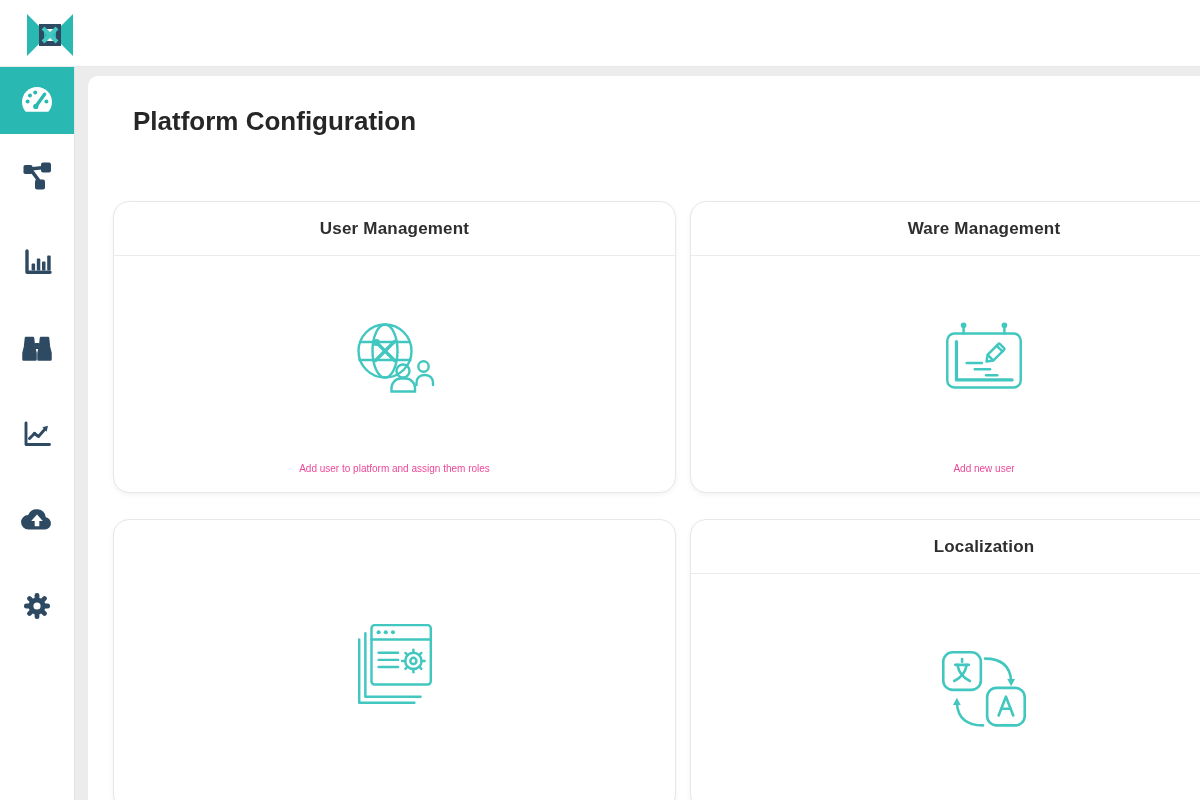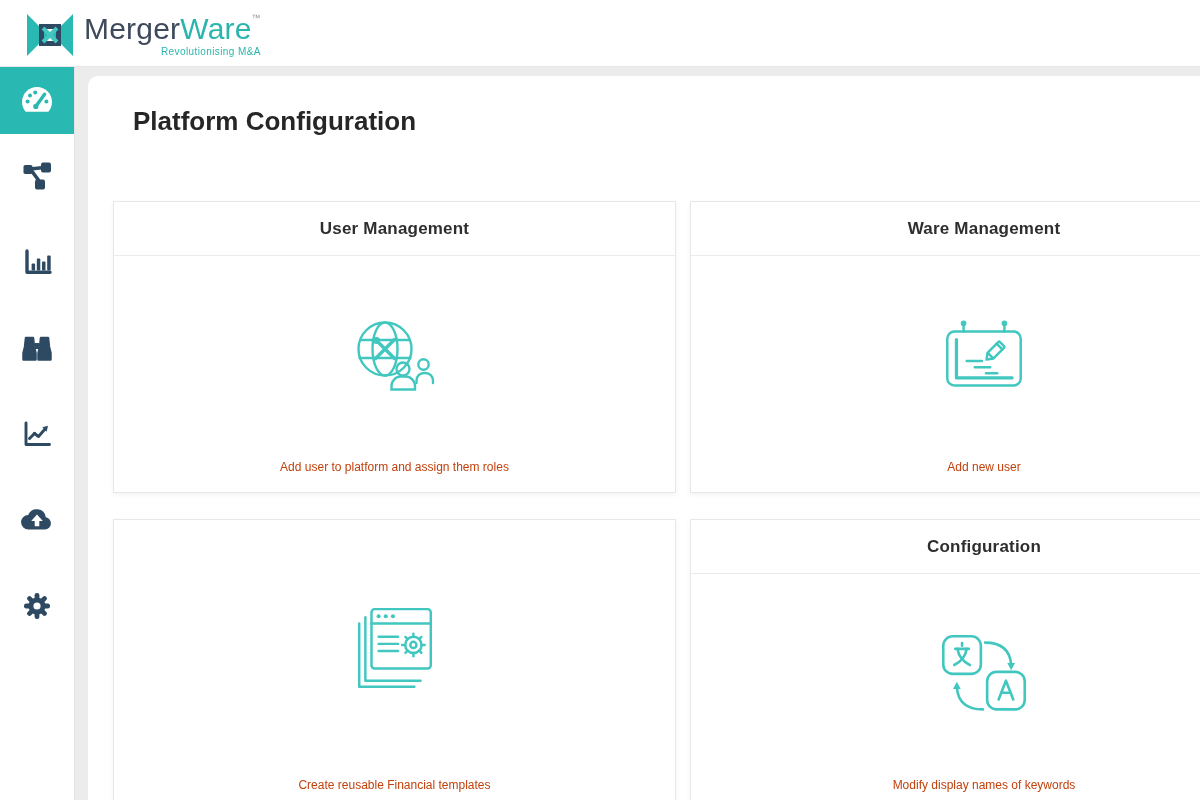--- a/index.html
+++ b/index.html
@@ -22,47 +22,43 @@
     cursor:pointer;}
   .side-item + .side-item{margin-top:18px;}
   .side-item:nth-child(2){margin-top:8px;}
   .side-item.active{background:#2ab9b2;}
   
   .panel{position:absolute;top:76px;left:88px;width:1190px;height:724px;background:#fff;
     border-top-left-radius:10px;padding:28px 0 0 25px;box-sizing:border-box;}
   .page-title{margin:0;font-size:26px;line-height:34px;font-weight:700;color:#262626;padding-left:20px;}
   .cards{margin-top:63px;display:grid;grid-template-columns:563px 588px;
     grid-auto-rows:292px;column-gap:14px;row-gap:26px;}
-  .card{background:#fff;border:1px solid #e7e7e7;border-radius:0;
+  .card{background:#fff;border:1px solid #e7e7e7;border-radius:16px;
     box-shadow:0 2px 5px rgba(0,0,0,.05);display:flex;flex-direction:column;
     box-sizing:border-box;cursor:pointer;overflow:hidden;}
   .card-header{height:53px;flex:0 0 53px;border-bottom:1px solid #ebebeb;
     display:flex;align-items:center;justify-content:center;}
   .card-title{font-size:17px;font-weight:700;color:#2e2e2e;letter-spacing:.2px;}
   .card-body{flex:1;display:flex;flex-direction:column;align-items:center;min-height:0;}
   .card-iconwrap{flex:1;display:flex;align-items:center;justify-content:center;min-height:0;}
-  .card-desc{font-size:12px;color:#c2410c;margin-bottom:18px;text-align:center;}
+  .card-desc{font-size:10px;color:#ec4899;margin-bottom:18px;text-align:center;}
   svg{display:block;}
 </style>
 </head>
 <body>
 
 <div class="header">
   <div class="logo">
     <svg class="logo-mark" viewBox="0 0 52 48">
       <polygon points="3,3 24,24 3,45" fill="#2ab9b2"></polygon>
       <polygon points="49,3 28,24 49,45" fill="#2ab9b2"></polygon>
       <rect x="17.5" y="15.5" width="17" height="17" fill="none" stroke="#2e4a62" stroke-width="5"></rect>
       <line x1="19" y1="17" x2="33" y2="31" stroke="#41c7bf" stroke-width="4"></line>
       <line x1="33" y1="17" x2="19" y2="31" stroke="#41c7bf" stroke-width="4"></line>
     </svg>
-    <div class="logo-textwrap">
-      <div class="logo-line"><span class="logo-primary">Merger</span><span class="logo-secondary">Ware</span><span class="logo-tm">™</span></div>
-      <div class="logo-tagline">Revolutionising M&amp;A</div>
-    </div>
   </div>
 </div>
 
 <div class="sidebar">
 
   <div class="side-item active">
     <svg width="36" height="32" viewBox="0 0 36 32">
       <path d="M18,3 C26.3,3 33,9.7 33,18 c0,3.8 -1.4,7.2 -3.7,9.8 H6.7 C4.4,25.2 3,21.8 3,18 C3,9.7 9.7,3 18,3 Z" fill="#ffffff"></path>
       <circle cx="8.6" cy="17.6" r="2" fill="#2ab9b2"></circle>
       <circle cx="11" cy="11.4" r="2" fill="#2ab9b2"></circle>
@@ -206,43 +202,41 @@
             <line x1="71" y1="41" x2="74" y2="41"></line>
             <line x1="68.7" y1="46.7" x2="70.8" y2="48.8"></line>
             <line x1="63" y1="49" x2="63" y2="52"></line>
             <line x1="57.3" y1="46.7" x2="55.2" y2="48.8"></line>
             <line x1="55" y1="41" x2="52" y2="41"></line>
             <line x1="57.3" y1="35.3" x2="55.2" y2="33.2"></line>
             <line x1="63" y1="33" x2="63" y2="30"></line>
             <line x1="68.7" y1="35.3" x2="70.8" y2="33.2"></line>
           </svg>
         </div>
-        <div class="card-desc">Create reusable Financial templates</div>
       </div>
     </div>
 
     <div class="card">
       <div class="card-header">
-        <span class="card-title">Configuration</span>
+        <span class="card-title">Localization</span>
       </div>
       <div class="card-body">
         <div class="card-iconwrap">
           <svg width="94" height="88" viewBox="0 0 90 84" fill="none" stroke="#41c7bf" stroke-width="2.5" stroke-linecap="round" stroke-linejoin="round">
             <rect x="6" y="4" width="36" height="36" rx="9"></rect>
             <line x1="24" y1="10.5" x2="24" y2="13"></line>
             <line x1="17.5" y1="16" x2="30.5" y2="16"></line>
             <path d="M28.5,16 C27,24 22,29 16.5,31.5"></path>
             <path d="M19.5,16 C21,24 26,29 31.5,31.5"></path>
             <rect x="48" y="38" width="36" height="36" rx="9"></rect>
             <path d="M59,64.5 L66,46.5 L73,64.5"></path>
             <line x1="61.6" y1="58" x2="70.4" y2="58"></line>
             <path d="M46,10 C62,10 70,18 71,31"></path>
             <polygon points="67.3,29.5 71,36.5 74.7,29.5" fill="#41c7bf" stroke="none"></polygon>
             <path d="M44,74 C28,74 20,66 19,53"></path>
             <polygon points="15.3,54.5 19,47.5 22.7,54.5" fill="#41c7bf" stroke="none"></polygon>
           </svg>
         </div>
-        <div class="card-desc">Modify display names of keywords</div>
       </div>
     </div>
 
   </div>
 </div>
 
 </body></html>

